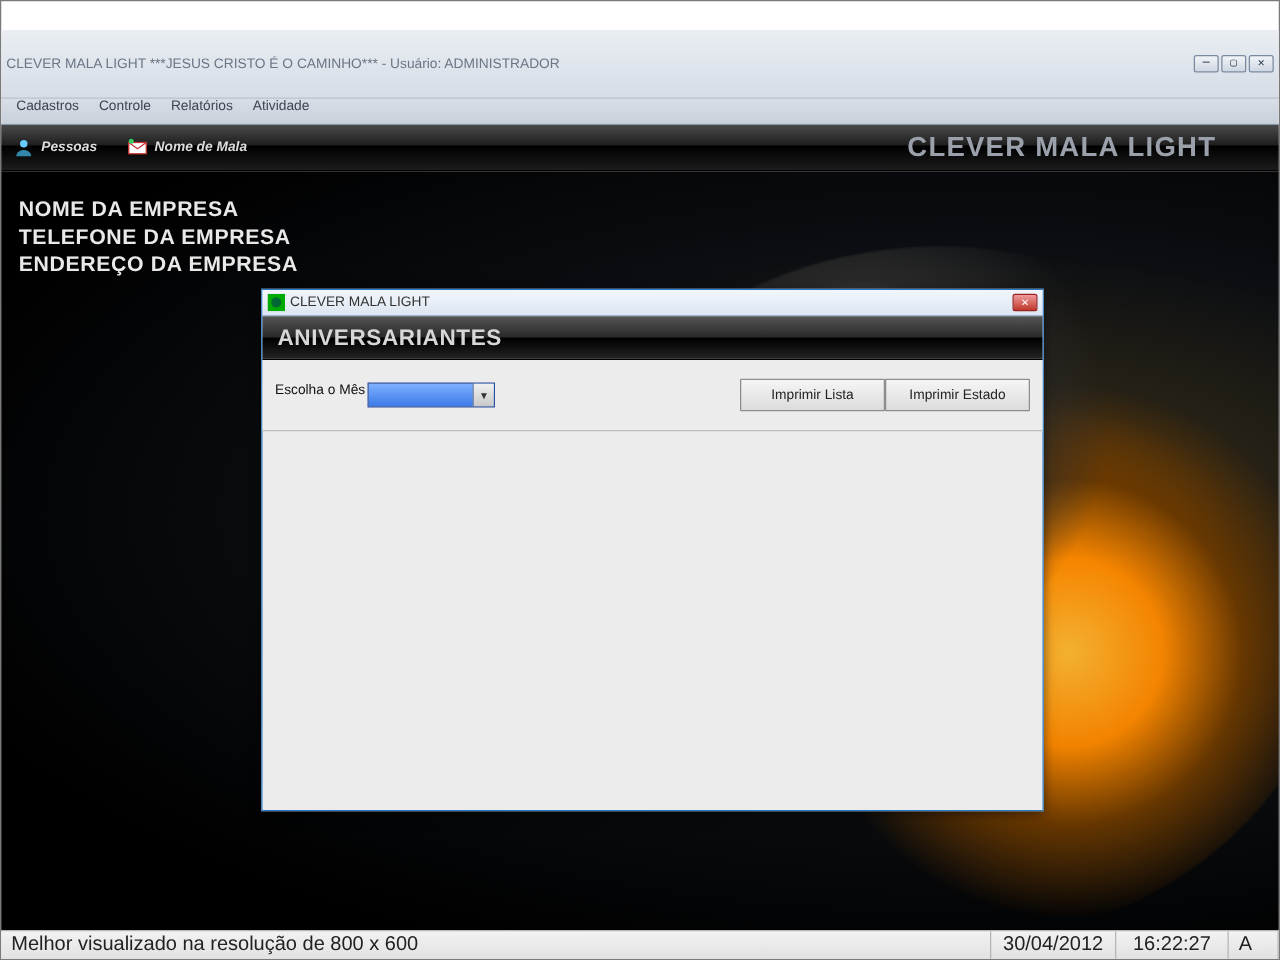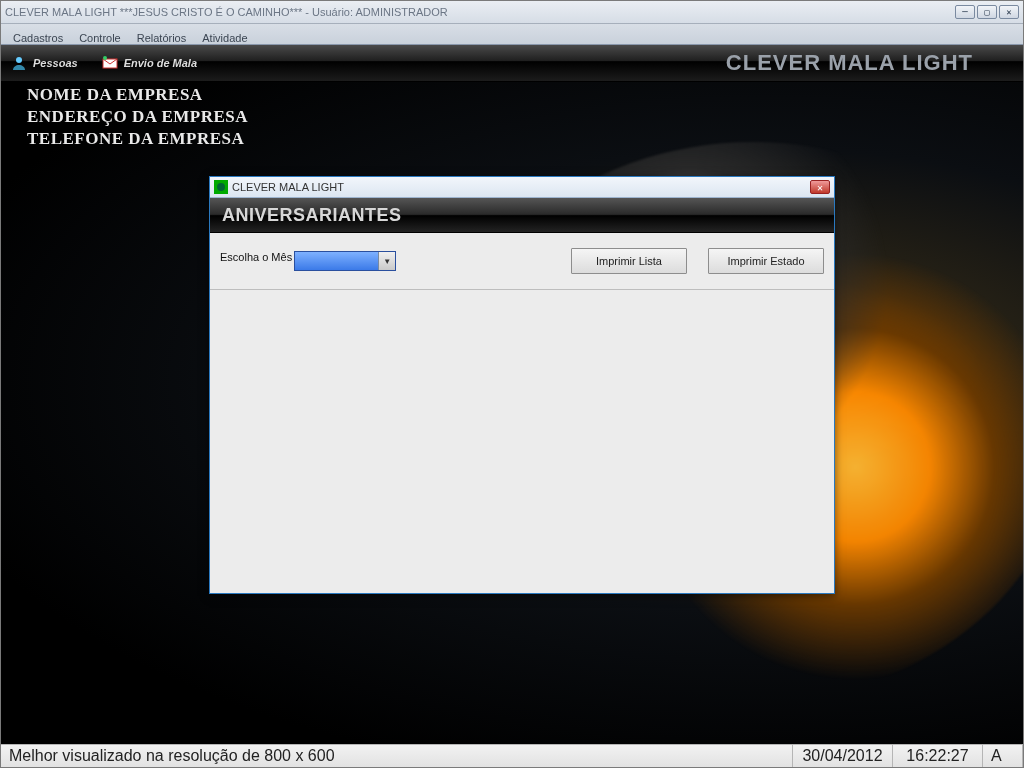--- a/index.html
+++ b/index.html
@@ -1,54 +1,54 @@
 <!DOCTYPE html>
 <html><head>
 <meta charset="utf-8">
 <style>
 html, body { margin:0; padding:0; width:1024px; height:768px; font-family: Tahoma, Arial, sans-serif; font-size:11px; overflow:hidden; background:#fff; }
 .main-window { width:1024px; height:768px; display:flex; flex-direction:column; border:1px solid #7a7a7a; box-sizing:border-box; }
 
 
-.titlebar { height:22px; background:linear-gradient(to bottom,#eaeef3,#d6dde6); display:flex; align-items:center; padding:0 4px; border-bottom:1px solid #a6afbb; color:#6b7685; font-size:11px; }
+.titlebar { height:22px; background:linear-gradient(to bottom,#eaeef3,#d6dde6); display:flex; align-items:center; padding:16px 4px; border-bottom:1px solid #a6afbb; color:#6b7685; font-size:11px;margin-top:23px; }
 .titlebar .tb-text { flex:1; white-space:nowrap; overflow:hidden; text-overflow:ellipsis; }
 .titlebar .tb-btns { display:flex; gap:2px; }
 .tb-btn { width:20px; height:14px; border:1px solid #7a8aa0; background:linear-gradient(to bottom,#f1f4f8,#cfd7e2); border-radius:2px; display:flex; align-items:center; justify-content:center; font-size:9px; color:#2a3a4e; cursor:pointer; box-sizing:border-box; font-family:monospace; }
 
 
-.menubar { height:20px; background:linear-gradient(to bottom,#d8dee6,#c9d1db); display:flex; align-items:flex-end; padding:0 4px; border-bottom:1px solid #8997ab; color:#3b4552; }
+.menubar { height:20px; background:linear-gradient(to bottom,#d8dee6,#c9d1db); display:flex; align-items:flex-start; padding:0 4px; border-bottom:1px solid #8997ab; color:#3b4552; }
 .menubar .menu-item { padding:0 8px; cursor:pointer; }
 
 
 .toolbar { height:36px; background:linear-gradient(to bottom,#4a4a4a 0%, #1e1e1e 45%, #000 46%, #1c1c1c 100%); display:flex; align-items:center; padding:0 10px; color:#ddd; font-weight:bold; font-size:11px; border-bottom:1px solid #000; }
 .tool-btn { display:flex; align-items:center; gap:6px; margin-right:24px; cursor:pointer;font-style:italic; }
 .tool-icon { width:16px; height:16px; display:block; }
 .toolbar-title { margin-left:auto; margin-right:40px; font-family: Arial, sans-serif; font-size:22px; font-weight:bold; color:#9aa1aa; letter-spacing:1px; }
 
 
 .content { flex:1; position:relative; background:radial-gradient(ellipse at 75% 45%, #c48a1e 0%, #5b3b10 12%, #2a2416 20%, #0b0e12 45%, #000 80%); overflow:hidden; }
 .content-shape { position:absolute; right:-50px; top:60px; width:640px; height:560px; border-radius:50%; background:radial-gradient(circle at 40% 25%, #d5d5d5 0%, #888 8%, #2a2a2a 20%, transparent 35%), radial-gradient(circle at 66% 58%, #ffb933 0%, #ff8a00 14%, #6b3900 26%, transparent 40%); filter:blur(1px); opacity:.95; }
-.company-block { position:absolute; top:2px; left:14px; color:#e9e9e9; font-family:Liberation Serif, serif;margin-left:12px; }
+.company-block { position:absolute; top:20px; left:14px; color:#e9e9e9; font-family:Liberation Sans, sans-serif; }
 .company-block div { font-size:17px; font-weight:bold; letter-spacing:.5px; line-height:22px; }
 
 
 .dialog { position:absolute; left:208px; top:94px; width:624px; height:416px; background:#ececec; border:1px solid #2a79c0; box-shadow:0 2px 8px rgba(0,0,0,.5); display:flex; flex-direction:column; }
 .dialog-titlebar { height:20px; background:linear-gradient(to bottom,#f2f6fb,#dce6f1); display:flex; align-items:center; padding:0 4px; border-bottom:1px solid #9db4cf; font-size:11px; color:#333; }
 .dialog-titlebar .dlg-icon { width:14px; height:14px; margin-right:4px; }
 .dialog-titlebar .dlg-text { flex:1; }
 .dlg-close { width:20px; height:14px; background:linear-gradient(to bottom,#ef9a9a,#c0392b); border:1px solid #922; border-radius:2px; display:flex; align-items:center; justify-content:center; color:#fff; font-size:10px; cursor:pointer; box-sizing:border-box; font-family:monospace; }
 .dialog-header { height:34px; background:linear-gradient(to bottom,#555 0%,#2a2a2a 48%,#000 52%,#232323 100%); display:flex; align-items:center; padding:0 12px; border-bottom:1px solid #000;text-align:center; }
 .dialog-header-text { font-family:Arial,sans-serif; font-size:18px; font-weight:bold; color:#d7d7d7; letter-spacing:.5px; }
 .dialog-controls { height:56px; background:#ececec; display:flex; align-items:center; padding:0 10px; border-bottom:1px solid #bdbdbd; }
 .month-block { display:flex; gap:2px; }
 .month-label { font-size:11px; color:#111; }
 .month-select { width:102px; height:20px; display:flex; align-items:center; border:1px solid #2a4f9e; background:linear-gradient(to bottom,#7eb1ff,#3b7ae8); box-sizing:border-box; }
 .month-select-text { flex:1; padding:0 4px; color:#fff; font-size:11px; overflow:hidden; }
 .month-select-arrow { width:16px; height:18px; background:linear-gradient(to bottom,#f0f0f0,#c9c9c9); border-left:1px solid #7a8aa0; display:flex; align-items:center; justify-content:center; color:#333; font-size:8px; cursor:pointer; }
-.dlg-buttons { margin-left:auto; display:flex; gap:21px; }
+.dlg-buttons { margin-left:auto; display:flex; gap:0; }
 .dlg-btn { min-width:94px; height:24px; border:1px solid #8d8d8d; background:linear-gradient(to bottom,#f5f5f5,#dcdcdc); padding:0 10px; display:flex; align-items:center; justify-content:center; cursor:pointer; font-size:11px; color:#222; border-radius:1px; }
 .dialog-grid { flex:1; background:#fff; border-top:1px solid #a0a0a0; display:flex; flex-direction:column; }
 .grid-head { display:flex; height:18px; background:linear-gradient(to bottom,#fafafa,#e4e4e4); border-bottom:1px solid #a0a0a0; }
 .gh-cell { border-right:1px solid #a0a0a0; display:flex; align-items:center; justify-content:center; font-size:11px; color:#222; box-sizing:border-box; }
 .grid-row { display:flex; height:18px; border-bottom:1px solid #d9d9d9; }
 .gr-marker { box-sizing:border-box; display:flex; align-items:center; justify-content:center; background:linear-gradient(to bottom,#f2f2f2,#dcdcdc); border-right:1px solid #a0a0a0; color:#333; font-size:10px; }
 .gr-cell { border-right:1px solid #ececec; box-sizing:border-box; }
 
 
 .statusbar { height:22px; background:linear-gradient(to bottom,#f2f2f2,#e2e2e2); border-top:1px solid #b5b5b5; display:flex; align-items:center; font-size:16px; color:#222; }
@@ -84,31 +84,31 @@
           <path d="M2 15c0-3 3-5 6-5s6 2 6 5" fill="#38a"></path>
         </svg>
       <span>Pessoas</span>
     </div>
     <div class="tool-btn">
       <svg class="tool-icon" viewBox="0 0 16 16">
           <rect x="1" y="4" width="14" height="9" fill="#fff" stroke="#c33"></rect>
           <path d="M1 4l7 5 7-5" fill="none" stroke="#c33"></path>
           <circle cx="3" cy="3" r="2" fill="#3c6"></circle>
         </svg>
-      <span>Envio de Mala</span>
+      <span>Nome de Mala</span>
     </div>
     <div class="toolbar-title">CLEVER MALA LIGHT</div>
   </div>
 
   <div class="content">
     <div class="content-shape"></div>
     <div class="company-block">
       <div>NOME DA EMPRESA</div>
+      <div>TELEFONE DA EMPRESA</div>
       <div>ENDEREÇO DA EMPRESA</div>
-      <div>TELEFONE DA EMPRESA</div>
     </div>
 
     <div class="dialog">
       <div class="dialog-titlebar">
         <svg class="dlg-icon" viewBox="0 0 14 14">
             <rect width="14" height="14" fill="#0a0"></rect>
             <circle cx="7" cy="7" r="4" fill="#063"></circle>
           </svg>
         <span class="dlg-text">CLEVER MALA LIGHT</span>
         <div class="dlg-close">✕</div>

